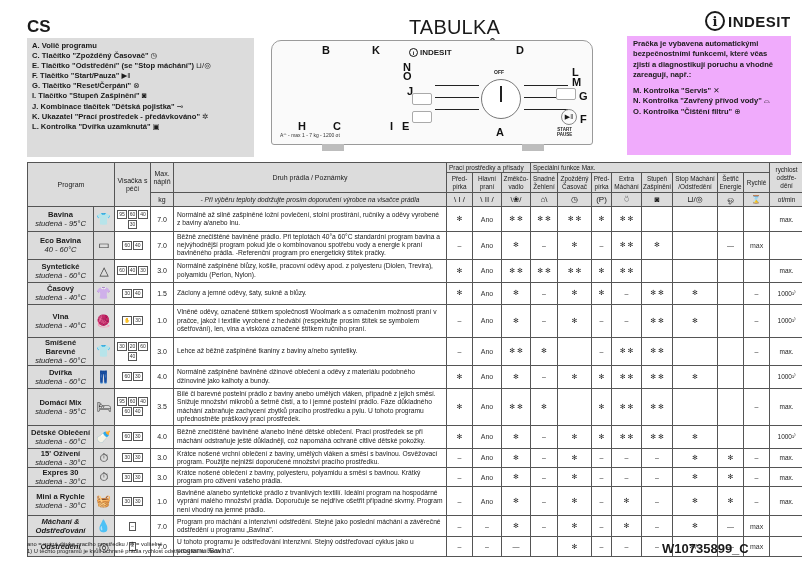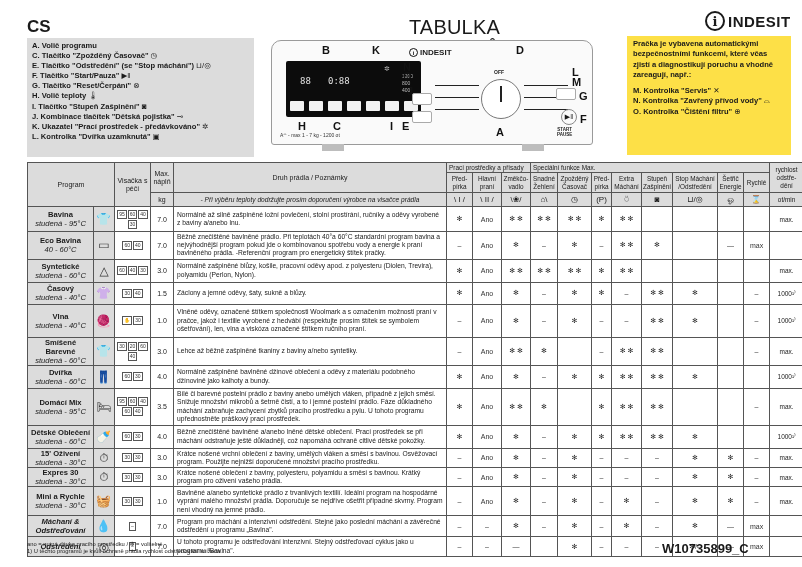--- a/index.html
+++ b/index.html
@@ -9,21 +9,21 @@
   .lang { position: absolute; left: 27px; top: 17px; font-size: 17px; font-weight: bold; }
   .title { position: absolute; left: 300px; top: 16px; width: 200px; text-align: right; font-size: 20px; font-weight: normal; letter-spacing: 0.2px; }
   .logo { position: absolute; left: 705px; top: 11px; display: flex; align-items: center; gap: 3px; }
   .logo .circ { width: 20px; height: 20px; border: 2px solid #1a1a1a; border-radius: 50%; display: flex; align-items: center; justify-content: center; font-weight: bold; font-size: 13px; font-family: "DejaVu Serif", serif; }
   .logo .txt { font-size: 15px; font-weight: bold; letter-spacing: 0.5px; }
 
   .legend-box { position: absolute; left: 27px; top: 38px; width: 227px; height: 119px; background: #dcdcdc; padding: 3px 5px; font-size: 7.6px; font-weight: bold; line-height: 10.1px; }
   .legend-box .ln { white-space: nowrap; }
   .legend-box .ic { font-weight: normal; margin-left: 2px; }
 
-  .right-box { position: absolute; left: 627px; top: 36px; width: 164px; height: 119px; background: #fde047; padding: 3px 6px; font-size: 7.6px; font-weight: bold; line-height: 10.3px; }
+  .right-box { position: absolute; left: 627px; top: 36px; width: 164px; height: 119px; background: #f0abfc; padding: 3px 6px; font-size: 7.6px; font-weight: bold; line-height: 10.3px; }
   .right-box p { margin-bottom: 6px; }
 
   
   .panel { position: absolute; left: 271px; top: 40px; width: 322px; height: 105px; border: 1.5px solid #9a9a9a; border-radius: 10px 10px 3px 3px; background: #fafafa; }
   .panel .foot { position: absolute; bottom: -7px; width: 22px; height: 7px; background: #bdbdbd; }
   .display { position: absolute; left: 14px; top: 20px; width: 135px; height: 56px; background: #0c0c0c; border-radius: 2px; }
   .display .digits { position: absolute; top: 15px; color: #e0e0e0; font-family: "DejaVu Sans Mono", monospace; font-size: 9px; }
   .display .btn { position: absolute; top: 40px; width: 14px; height: 10px; background: #f2f2f2; border-radius: 1px; }
   .display .ico { position: absolute; color: #bbb; font-size: 5px; }
   .panel .lbl { position: absolute; font-size: 11px; font-weight: bold; color: #111; }
@@ -68,52 +68,36 @@
   <span class="circ">i</span>
   <span class="txt">INDESIT</span>
 </div>
 
 <div class="legend-box" id="legend">
     <div class="ln"><span>A. Volič programu</span></div>
     <div class="ln"><span>C. Tlačítko "Zpožděný Časovač"</span><span class="ic">◷</span></div>
     <div class="ln"><span>E. Tlačítko "Odstředění" (se "Stop máchání")</span><span class="ic">⊔/◎</span></div>
     <div class="ln"><span>F.  Tlačítko "Start/Pauza"</span><span class="ic">▶‖</span></div>
     <div class="ln"><span>G. Tlačítko "Reset/Čerpání"</span><span class="ic">⊗</span></div>
-    <div class="ln"><span>H. Volič teploty</span><span class="ic">🌡</span></div>
     <div class="ln"><span>I.  Tlačítko "Stupeň Zašpinění"</span><span class="ic">◙</span></div>
     <div class="ln"><span>J.  Kombinace tlačítek "Dětská pojistka"</span><span class="ic">⊸</span></div>
     <div class="ln"><span>K. Ukazatel "Prací prostředek - předávkováno"</span><span class="ic">✲</span></div>
     <div class="ln"><span>L.  Kontrolka "Dvířka uzamknutá"</span><span class="ic">▣</span></div>
   </div>
 
 <div class="right-box">
   <p>Pračka je vybavena automatickými bezpečnostními funkcemi, které včas zjistí a diagnostikují poruchu a vhodně zareagují, např.:</p>
   <div id="safety-items">
       <div><span>M. Kontrolka "Servis"</span> <span style="font-weight:normal">✕</span></div>
       <div><span>N. Kontrolka "Zavřený přívod vody"</span> <span style="font-weight:normal">⌓</span></div>
       <div><span>O. Kontrolka "Čištění filtru"</span> <span style="font-weight:normal">⊕</span></div>
     </div>
 </div>
 
 <div class="panel">
-  <div class="display">
-    <span class="digits" style="left:14px">88</span>
-    <span class="digits" style="left:42px">0:88</span>
-    <span class="ico" style="left:116px;top:12px">1200</span>
-    <span class="ico" style="left:116px;top:19px">800</span>
-    <span class="ico" style="left:116px;top:26px">400</span>
-    <span class="ico" style="left:98px;top:4px;font-size:7px">✲</span>
-    <span class="btn" style="left:4px"></span>
-    <span class="btn" style="left:23px"></span>
-    <span class="btn" style="left:42px"></span>
-    <span class="btn" style="left:61px"></span>
-    <span class="btn" style="left:80px"></span>
-    <span class="btn" style="left:99px"></span>
-    <span class="btn" style="left:118px"></span>
-  </div>
   <span class="lbl" style="left:50px;top:3px">B</span>
   <span class="lbl" style="left:100px;top:3px">K</span>
   <span class="lbl" style="left:26px;top:79px">H</span>
   <span class="lbl" style="left:61px;top:79px">C</span>
   <span class="lbl" style="left:118px;top:79px">I</span>
   <span class="lbl" style="left:130px;top:79px">E</span>
   <span class="lbl" style="left:244px;top:3px">D</span>
   <span class="lbl" style="left:131px;top:20px">N</span>
   <span class="lbl" style="left:131px;top:29px">O</span>
   <span class="lbl" style="left:135px;top:44px">J</span>

